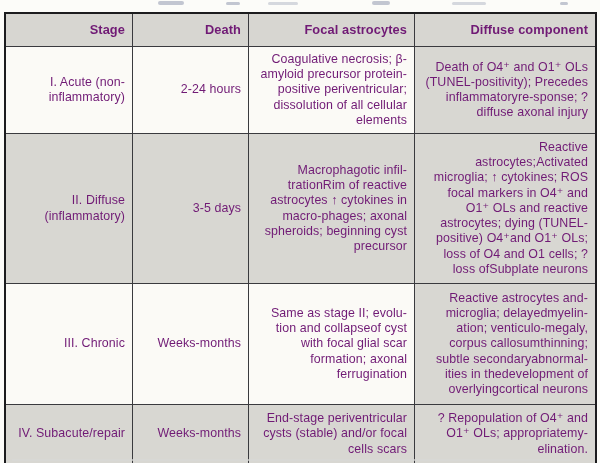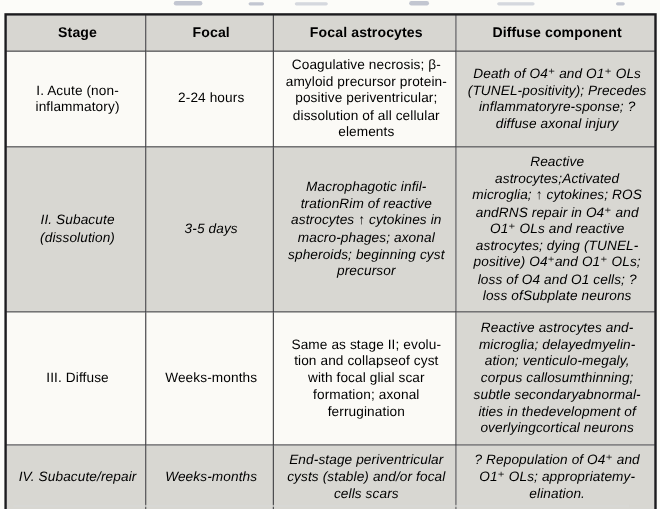--- a/index.html
+++ b/index.html
@@ -36,45 +36,45 @@
     border-collapse: collapse;
     table-layout: fixed;
     background: #fbfaf6;
     outline: 2.4px solid #1c1c1e;
     outline-offset: -1px;
   }
   .stage-table th, .stage-table td {
     border: 1.6px solid #3a3a3e;
     padding: 4px 7px 4px 10px;
     vertical-align: middle;
-    color: #000000;
+    color: #701a75;
     font-size: 12.4px;
     line-height: 15.2px;
     letter-spacing: 0.1px;
     overflow: hidden;
-    text-align: center;
+    text-align: right;
   }
   .stage-table th {
     font-size: 12.8px;
     font-weight: 700;
     background: #d7d6d1;
     height: 24px;
   }
   col.c-stage  { width: 127px; }
   col.c-timing { width: 116px; }
   col.c-focal  { width: 166px; }
   col.c-diffuse{ width: 181px; }
 
   tr.r-acute    { height: 87px; }
   tr.r-subacute { height: 150px; }
   tr.r-chronic  { height: 121px; }
   tr.r-recovery { height: 59px; }
 
   td { background: #fbfaf6; }
-  td.shaded, tr.shaded-row td { background: #d8d7d2; font-style: italic; }
+  td.shaded, tr.shaded-row td { background: #d8d7d2; }
 
   
   .scan-shadow {
     position: absolute;
     left: 12px;
     top: 459px;
     width: 560px;
     height: 2px;
     background: #d9d9d5;
     opacity: .7;
@@ -97,40 +97,40 @@
   <table class="stage-table">
     <colgroup>
       <col class="c-stage">
       <col class="c-timing">
       <col class="c-focal">
       <col class="c-diffuse">
     </colgroup>
     <thead>
       <tr>
         <th>Stage</th>
-        <th>Focal</th>
+        <th>Death</th>
         <th>Focal astrocytes</th>
         <th>Diffuse component</th>
       </tr>
     </thead>
     <tbody>
       <tr class="r-acute">
         <td>I. Acute (non-inflammatory)</td>
         <td>2-24 hours</td>
         <td>Coagulative necrosis; β-amyloid precursor protein-positive periventricular; dissolution of all cellular elements</td>
         <td class="shaded">Death of O4⁺ and O1⁺ OLs (TUNEL-positivity); Precedes inflammatoryre-sponse; ? diffuse axonal injury</td>
       </tr>
       <tr class="r-subacute shaded-row">
-        <td>II. Subacute (dissolution)</td>
+        <td>II. Diffuse (inflammatory)</td>
         <td>3-5 days</td>
         <td>Macrophagotic infil-trationRim of reactive astrocytes ↑ cytokines in macro-phages; axonal spheroids; beginning cyst precursor</td>
-        <td class="shaded">Reactive astrocytes;Activated microglia; ↑ cytokines; ROS andRNS repair in O4⁺ and O1⁺ OLs and reactive astrocytes; dying (TUNEL-positive) O4⁺and O1⁺ OLs; loss of O4 and O1 cells; ? loss ofSubplate neurons</td>
+        <td class="shaded">Reactive astrocytes;Activated microglia; ↑ cytokines; ROS focal markers in O4⁺ and O1⁺ OLs and reactive astrocytes; dying (TUNEL-positive) O4⁺and O1⁺ OLs; loss of O4 and O1 cells; ? loss ofSubplate neurons</td>
       </tr>
       <tr class="r-chronic">
-        <td>III. Diffuse</td>
+        <td>III. Chronic</td>
         <td>Weeks-months</td>
         <td>Same as stage II; evolu-tion and collapseof cyst with focal glial scar formation; axonal ferrugination</td>
         <td class="shaded">Reactive astrocytes and-microglia; delayedmyelin-ation; venticulo-megaly, corpus callosumthinning; subtle secondaryabnormal-ities in thedevelopment of overlyingcortical neurons</td>
       </tr>
       <tr class="r-recovery shaded-row">
         <td>IV. Subacute/repair</td>
         <td>Weeks-months</td>
         <td>End-stage periventricular cysts (stable) and/or focal cells scars</td>
         <td class="shaded">? Repopulation of O4⁺ and O1⁺ OLs; appropriatemy-elination.</td>
       </tr>

